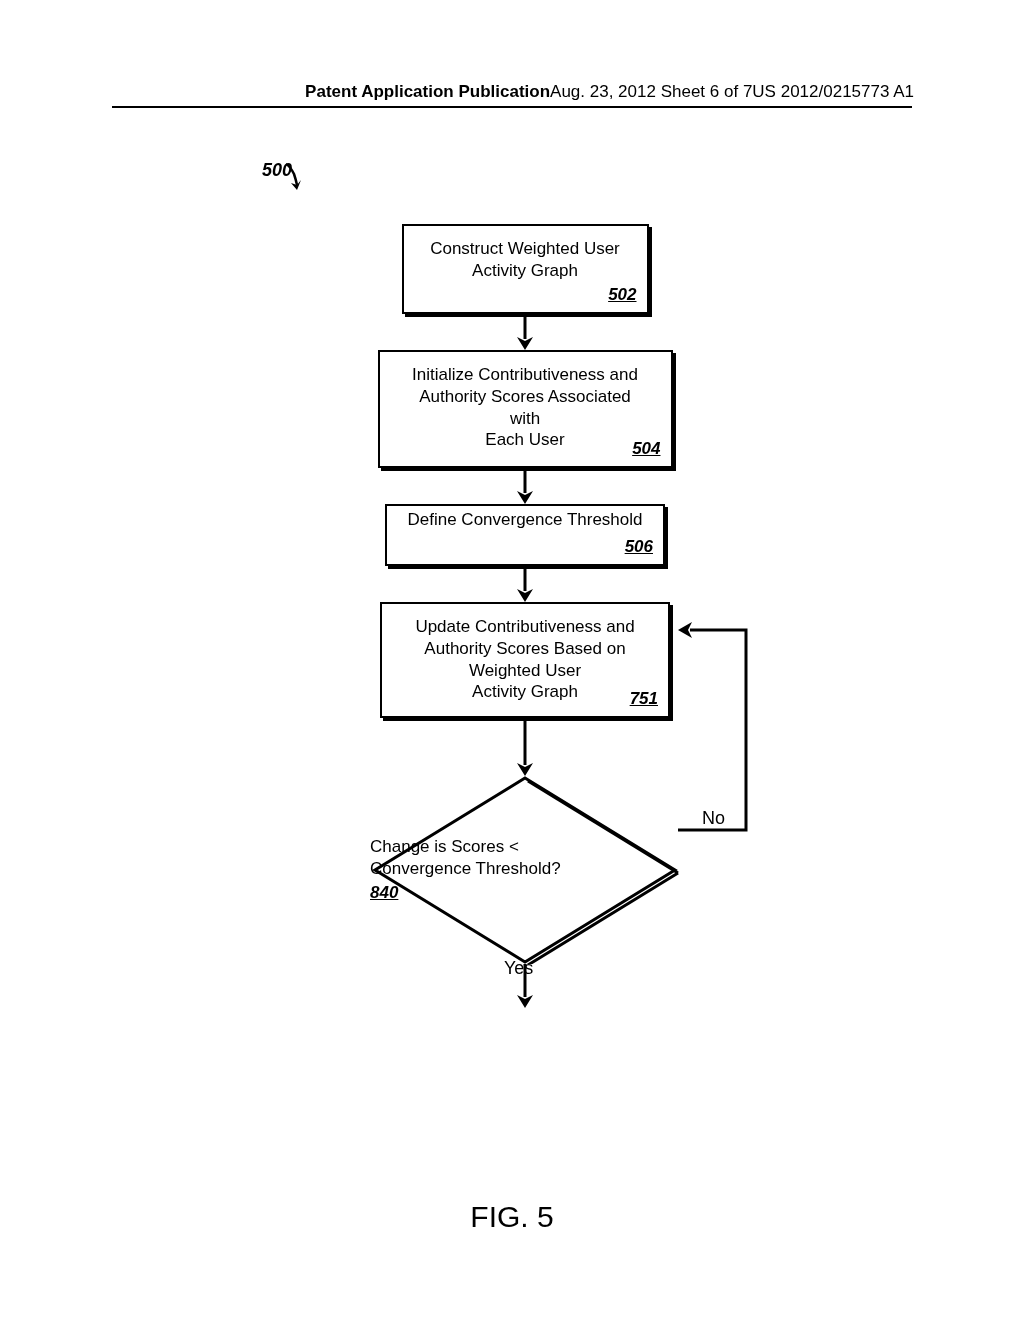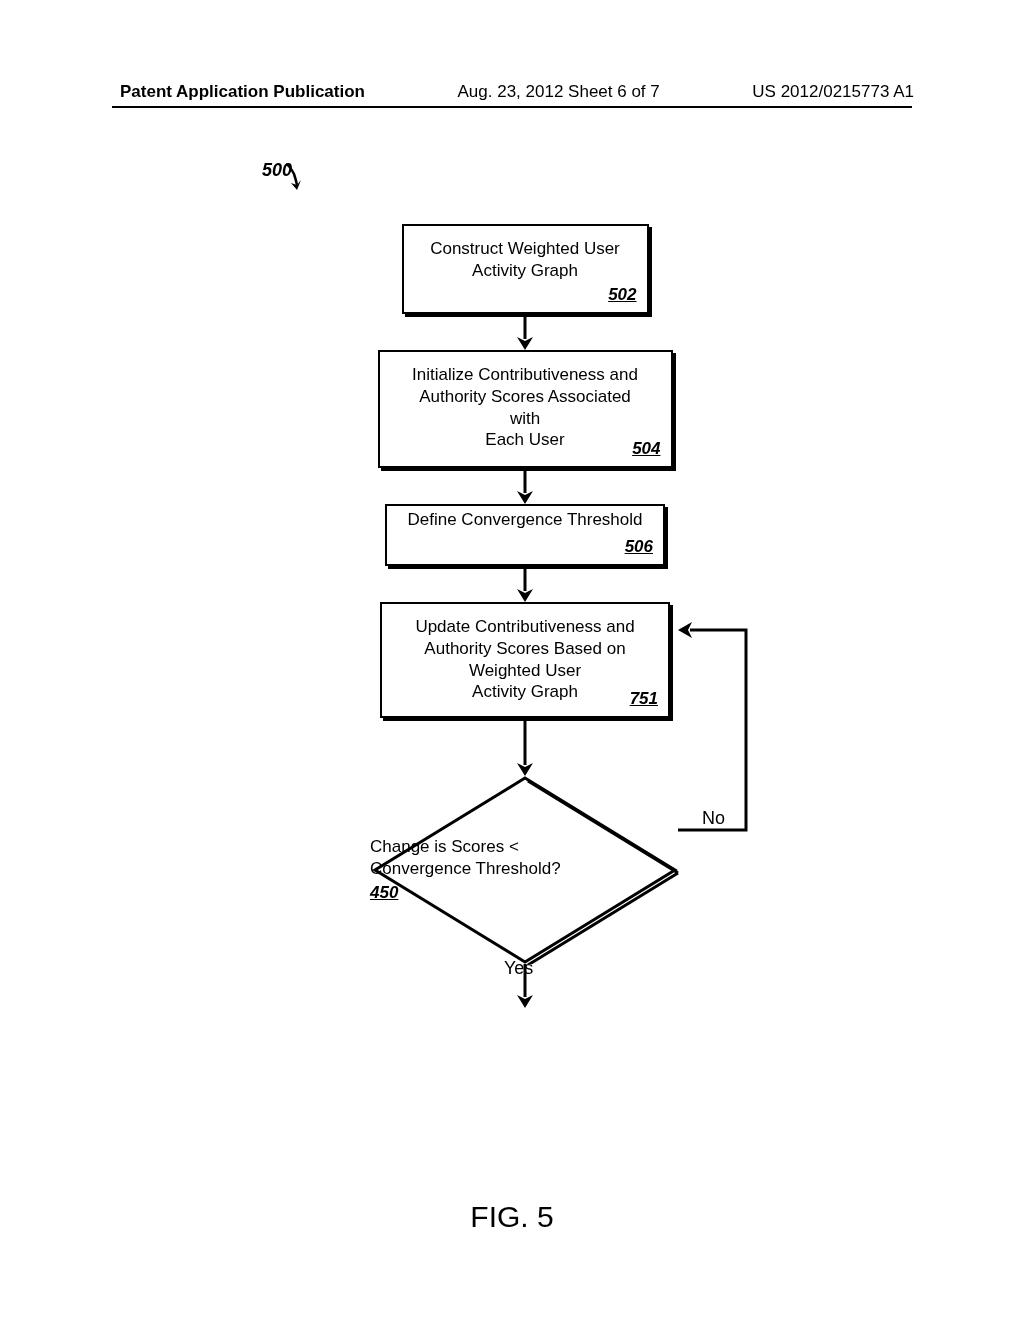--- a/index.html
+++ b/index.html
@@ -10,21 +10,21 @@
     font-family: Arial, Helvetica, sans-serif;
     color: #000;
     position: relative;
   }
   .header {
     position: absolute;
     top: 82px;
     left: 0;
     width: 1024px;
     display: flex;
-    justify-content: space-between;
+    justify-content: flex-end;
     padding: 0 110px 0 120px;
     font-size: 17px;
   }
   .header .left { font-weight: bold; }
   .header-rule {
     position: absolute;
     top: 106px;
     left: 112px;
     width: 800px;
     height: 2px;
@@ -205,21 +205,21 @@
   </div>
 
   <div class="decision-wrap">
     <svg class="decision-svg" viewBox="0 0 310 188">
       <polygon points="155,2 305,94 155,186 5,94" fill="#fff" stroke="#000" stroke-width="3"></polygon>
       <line x1="158" y1="5" x2="308" y2="97" stroke="#000" stroke-width="3"></line>
       <line x1="308" y1="97" x2="158" y2="189" stroke="#000" stroke-width="3"></line>
     </svg>
     <div class="decision-text">
       <span>Change is Scores &lt;<br>Convergence Threshold?</span>
-      <span class="ref">450</span>
+      <span class="ref">840</span>
     </div>
   </div>
 
   <div style="position:relative; height:44px;">
     <span class="label-yes" style="left:134px; top:-6px;">Yes</span>
     <svg width="20" height="44" viewBox="0 0 20 44" style="position:absolute; left:145px; top:0;">
       <line x1="10" y1="0" x2="10" y2="33" stroke="#000" stroke-width="3"></line>
       <path d="M 10 44 L 2 31 L 10 35 L 18 31 Z" fill="#000"></path>
     </svg>
   </div>

